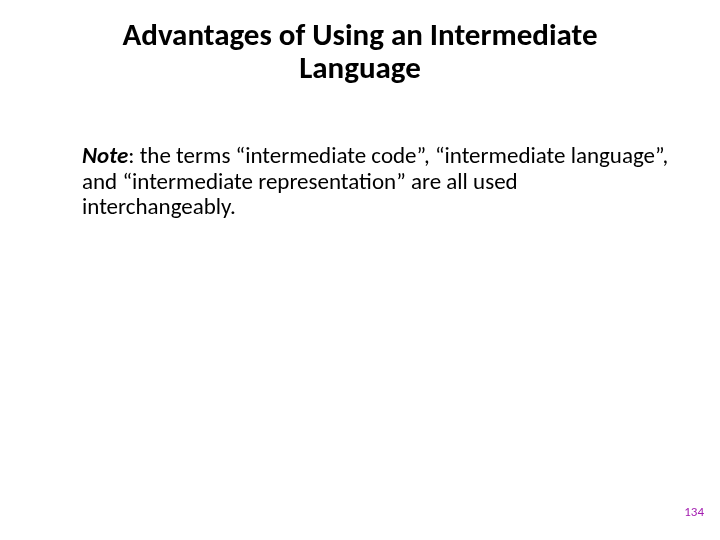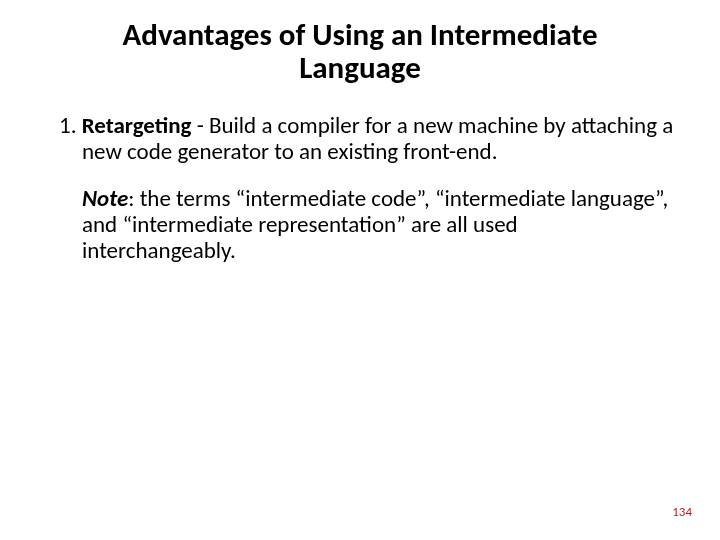--- a/index.html
+++ b/index.html
@@ -40,47 +40,44 @@
     font-weight: 700;
   }
   .item .rest {
     font-weight: 400;
   }
   .hang {
     padding-left: 38px;
     text-indent: -23px;
   }
   .note-block {
-    margin-top: 22px;
+    margin-top: 30px;
     padding-left: 38px;
   }
   .note-lead {
     font-weight: 700;
     font-style: italic;
   }
   .pagenum {
     position: absolute;
-    right: 28px;
+    right: 16px;
     bottom: 20px;
     font-size: 13px;
-    color: #b91c1c;
+    color: #a21caf;
   }
 </style>
 </head>
 <body>
 
 <div class="slide">
 
   <div class="title">Advantages of Using an Intermediate Language</div>
 
   <div class="body">
 
-    <div class="item hang">
-      <span class="num">1. </span><span class="lead">Retargeting</span><span class="rest"> - Build a compiler for a new machine by attaching a new code generator to an existing front-end.</span>
-    </div>
 
 
     <div class="note-block">
       <span class="note-lead">Note</span><span>: the terms “intermediate code”, “intermediate language”, and “intermediate representation” are all used interchangeably.</span>
     </div>
 
   </div>
 
   <div class="pagenum">134</div>
 

